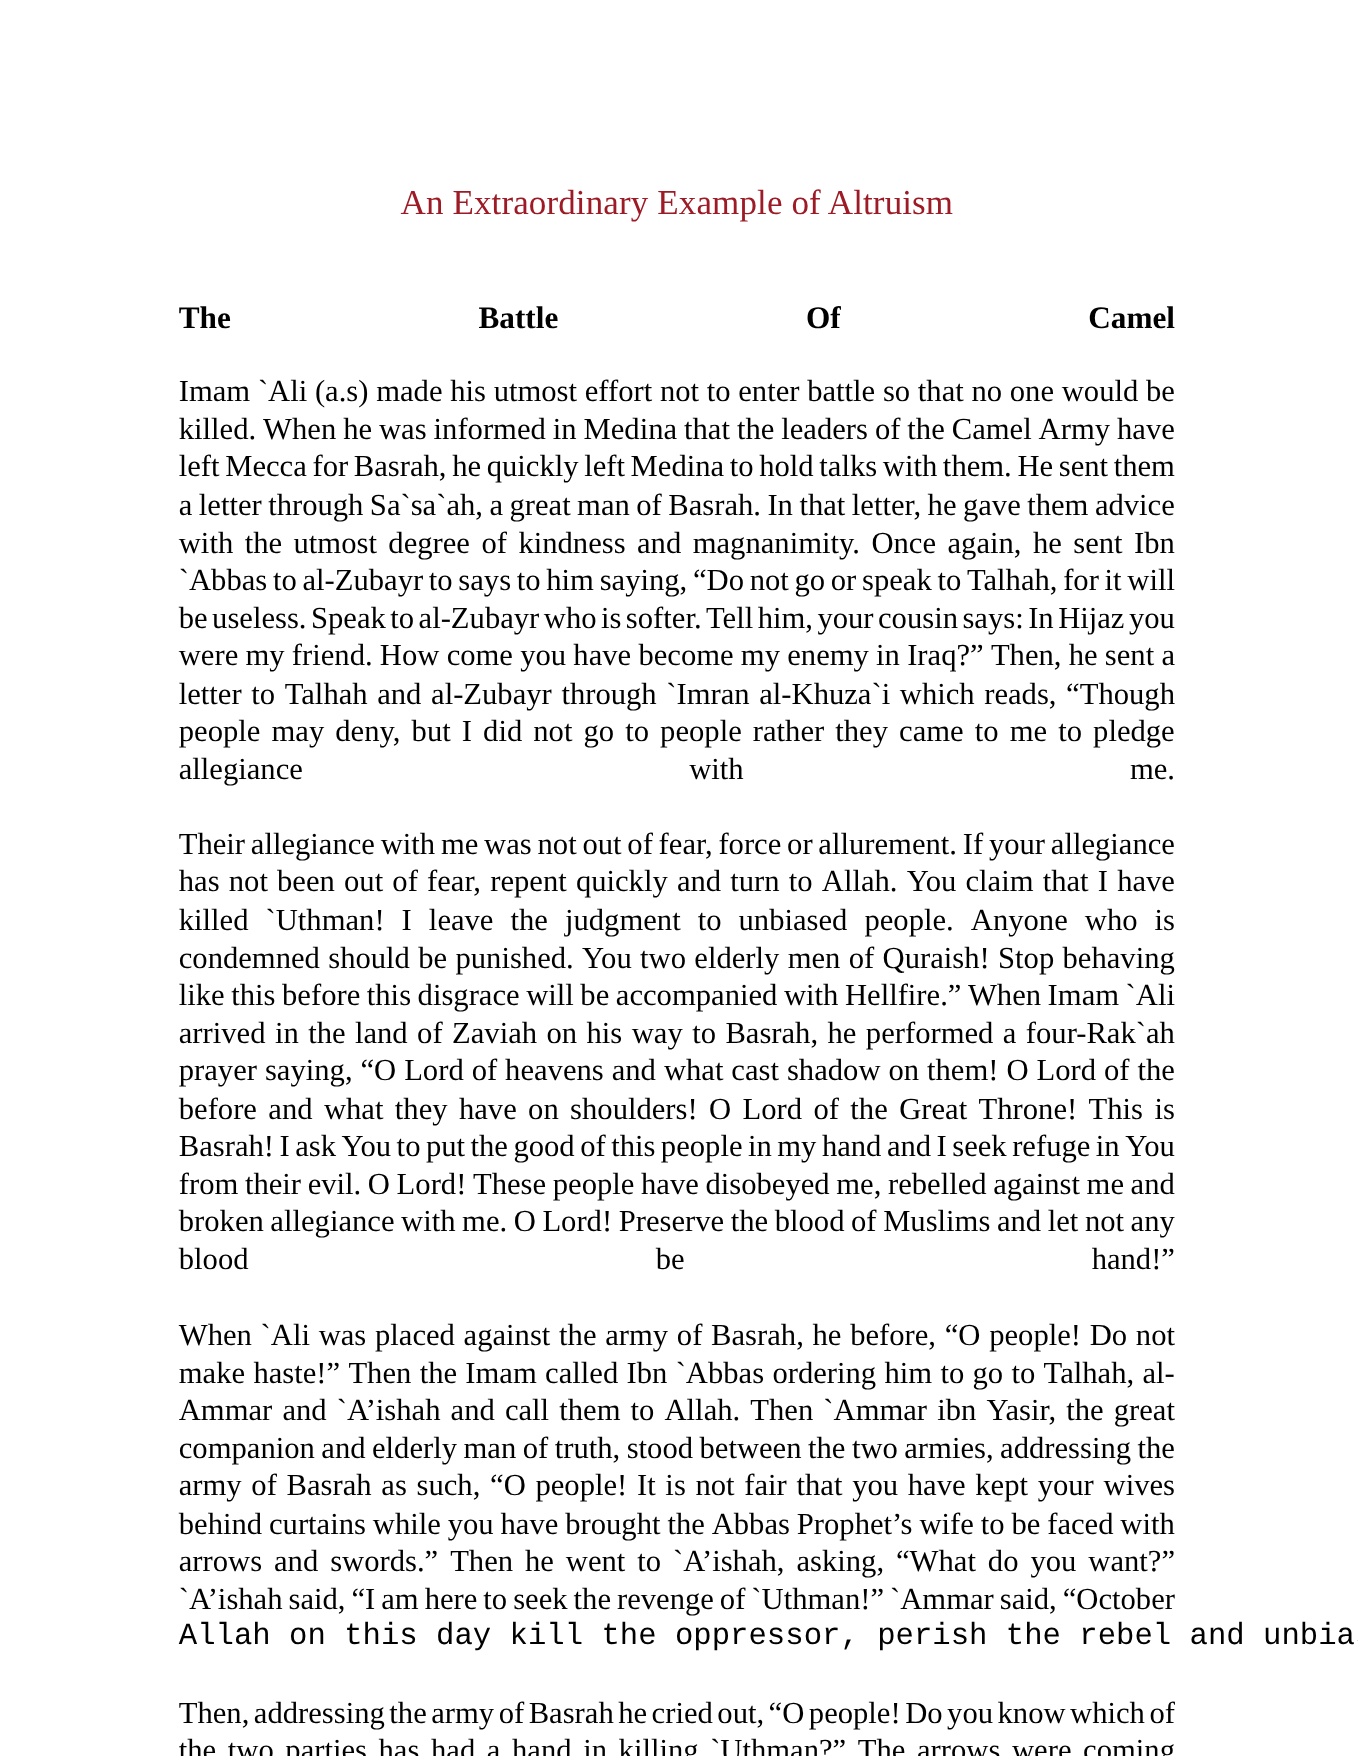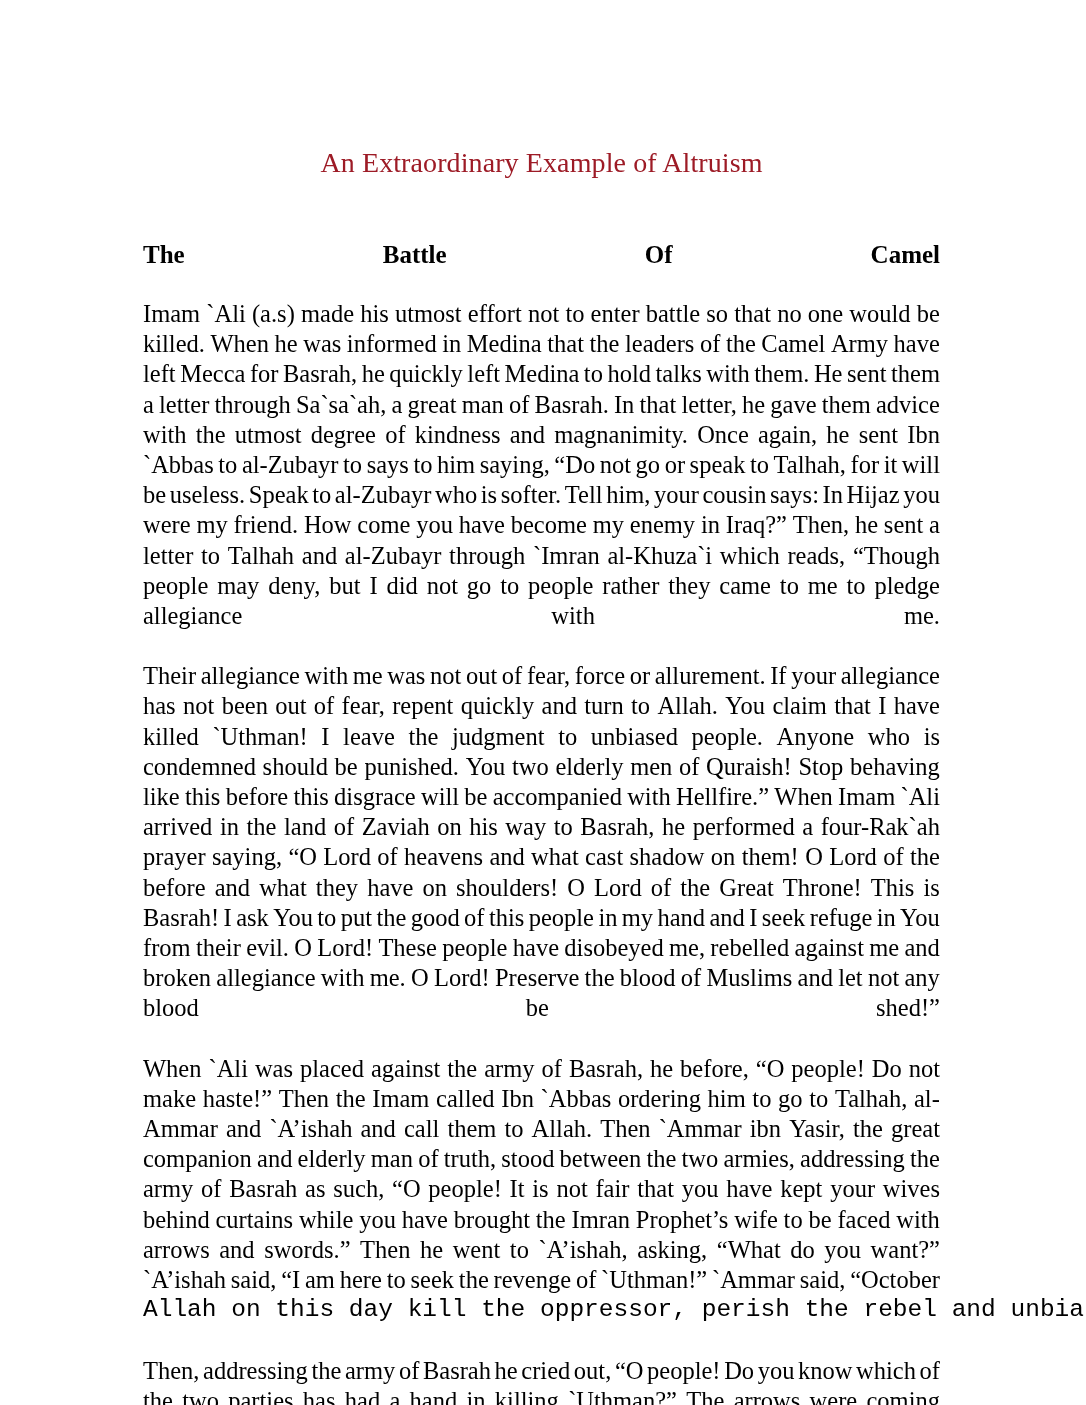--- a/index.html
+++ b/index.html
@@ -107,29 +107,29 @@
           <span class="jline"><span>has</span><span>not</span><span>been</span><span>out</span><span>of</span><span>fear,</span><span>repent</span><span>quickly</span><span>and</span><span>turn</span><span>to</span><span>Allah.</span><span>You</span><span>claim</span><span>that</span><span>I</span><span>have</span></span>
           <span class="jline"><span>killed</span><span>`Uthman!</span><span>I</span><span>leave</span><span>the</span><span>judgment</span><span>to</span><span>unbiased</span><span>people.</span><span>Anyone</span><span>who</span><span>is</span></span>
           <span class="jline"><span>condemned</span><span>should</span><span>be</span><span>punished.</span><span>You</span><span>two</span><span>elderly</span><span>men</span><span>of</span><span>Quraish!</span><span>Stop</span><span>behaving</span></span>
           <span class="jline"><span>like</span><span>this</span><span>before</span><span>this</span><span>disgrace</span><span>will</span><span>be</span><span>accompanied</span><span>with</span><span>Hellfire.”</span><span>When</span><span>Imam</span><span>`Ali</span></span>
           <span class="jline"><span>arrived</span><span>in</span><span>the</span><span>land</span><span>of</span><span>Zaviah</span><span>on</span><span>his</span><span>way</span><span>to</span><span>Basrah,</span><span>he</span><span>performed</span><span>a</span><span>four-Rak`ah</span></span>
           <span class="jline"><span>prayer</span><span>saying,</span><span>“O</span><span>Lord</span><span>of</span><span>heavens</span><span>and</span><span>what</span><span>cast</span><span>shadow</span><span>on</span><span>them!</span><span>O</span><span>Lord</span><span>of</span><span>the</span></span>
           <span class="jline"><span>before</span><span>and</span><span>what</span><span>they</span><span>have</span><span>on</span><span>shoulders!</span><span>O</span><span>Lord</span><span>of</span><span>the</span><span>Great</span><span>Throne!</span><span>This</span><span>is</span></span>
           <span class="jline"><span>Basrah!</span><span>I</span><span>ask</span><span>You</span><span>to</span><span>put</span><span>the</span><span>good</span><span>of</span><span>this</span><span>people</span><span>in</span><span>my</span><span>hand</span><span>and</span><span>I</span><span>seek</span><span>refuge</span><span>in</span><span>You</span></span>
           <span class="jline"><span>from</span><span>their</span><span>evil.</span><span>O</span><span>Lord!</span><span>These</span><span>people</span><span>have</span><span>disobeyed</span><span>me,</span><span>rebelled</span><span>against</span><span>me</span><span>and</span></span>
           <span class="jline"><span>broken</span><span>allegiance</span><span>with</span><span>me.</span><span>O</span><span>Lord!</span><span>Preserve</span><span>the</span><span>blood</span><span>of</span><span>Muslims</span><span>and</span><span>let</span><span>not</span><span>any</span></span>
-          <span class="jline"><span>blood</span><span>be</span><span>shed!”</span></span>
+          <span class="jline"><span>blood</span><span>be</span><span>hand!”</span></span>
         </p>
         <p class="para">
           <span class="jline"><span>When</span><span>`Ali</span><span>was</span><span>placed</span><span>against</span><span>the</span><span>army</span><span>of</span><span>Basrah,</span><span>he</span><span>before,</span><span>“O</span><span>people!</span><span>Do</span><span>not</span></span>
           <span class="jline"><span>make</span><span>haste!”</span><span>Then</span><span>the</span><span>Imam</span><span>called</span><span>Ibn</span><span>`Abbas</span><span>ordering</span><span>him</span><span>to</span><span>go</span><span>to</span><span>Talhah,</span><span>al-</span></span>
           <span class="jline"><span>Ammar</span><span>and</span><span>`A’ishah</span><span>and</span><span>call</span><span>them</span><span>to</span><span>Allah.</span><span>Then</span><span>`Ammar</span><span>ibn</span><span>Yasir,</span><span>the</span><span>great</span></span>
           <span class="jline"><span>companion</span><span>and</span><span>elderly</span><span>man</span><span>of</span><span>truth,</span><span>stood</span><span>between</span><span>the</span><span>two</span><span>armies,</span><span>addressing</span><span>the</span></span>
           <span class="jline"><span>army</span><span>of</span><span>Basrah</span><span>as</span><span>such,</span><span>“O</span><span>people!</span><span>It</span><span>is</span><span>not</span><span>fair</span><span>that</span><span>you</span><span>have</span><span>kept</span><span>your</span><span>wives</span></span>
-          <span class="jline"><span>behind</span><span>curtains</span><span>while</span><span>you</span><span>have</span><span>brought</span><span>the</span><span>Imran</span><span>Prophet’s</span><span>wife</span><span>to</span><span>be</span><span>faced</span><span>with</span></span>
+          <span class="jline"><span>behind</span><span>curtains</span><span>while</span><span>you</span><span>have</span><span>brought</span><span>the</span><span>Abbas</span><span>Prophet’s</span><span>wife</span><span>to</span><span>be</span><span>faced</span><span>with</span></span>
           <span class="jline"><span>arrows</span><span>and</span><span>swords.”</span><span>Then</span><span>he</span><span>went</span><span>to</span><span>`A’ishah,</span><span>asking,</span><span>“What</span><span>do</span><span>you</span><span>want?”</span></span>
           <span class="jline"><span>`A’ishah</span><span>said,</span><span>“I</span><span>am</span><span>here</span><span>to</span><span>seek</span><span>the</span><span>revenge</span><span>of</span><span>`Uthman!”</span><span>`Ammar</span><span>said,</span><span>“October</span></span>
           <span class="jline left"><span>Allah</span><span> on</span><span> this</span><span> day</span><span> kill</span><span> the</span><span> oppressor,</span><span> perish</span><span> the</span><span> rebel</span><span> and</span><span> unbiased</span><span> falsehood.”</span></span>
         </p>
         <p class="para">
           <span class="jline"><span>Then,</span><span>addressing</span><span>the</span><span>army</span><span>of</span><span>Basrah</span><span>he</span><span>cried</span><span>out,</span><span>“O</span><span>people!</span><span>Do</span><span>you</span><span>know</span><span>which</span><span>of</span></span>
           <span class="jline"><span>the</span><span>two</span><span>parties</span><span>has</span><span>had</span><span>a</span><span>hand</span><span>in</span><span>killing</span><span>`Uthman?”</span><span>The</span><span>arrows</span><span>were</span><span>coming</span></span>
         </p>
       </div>
 

